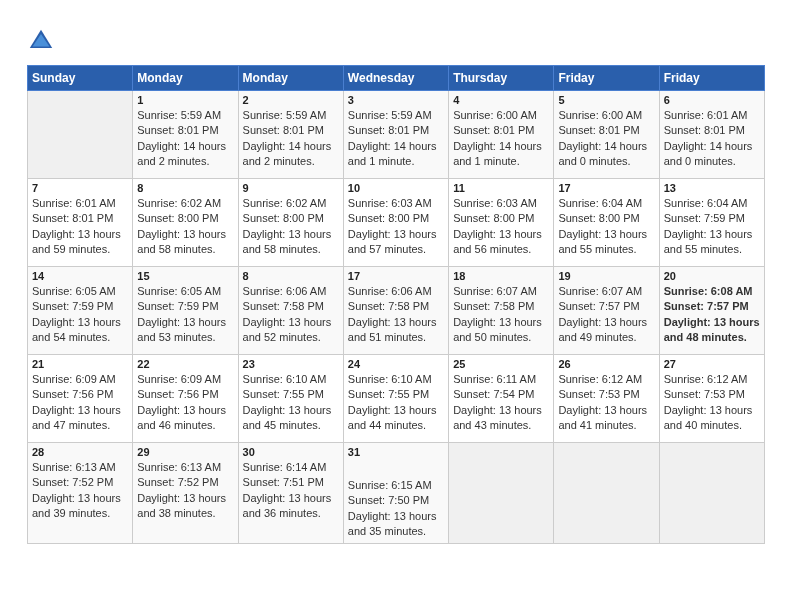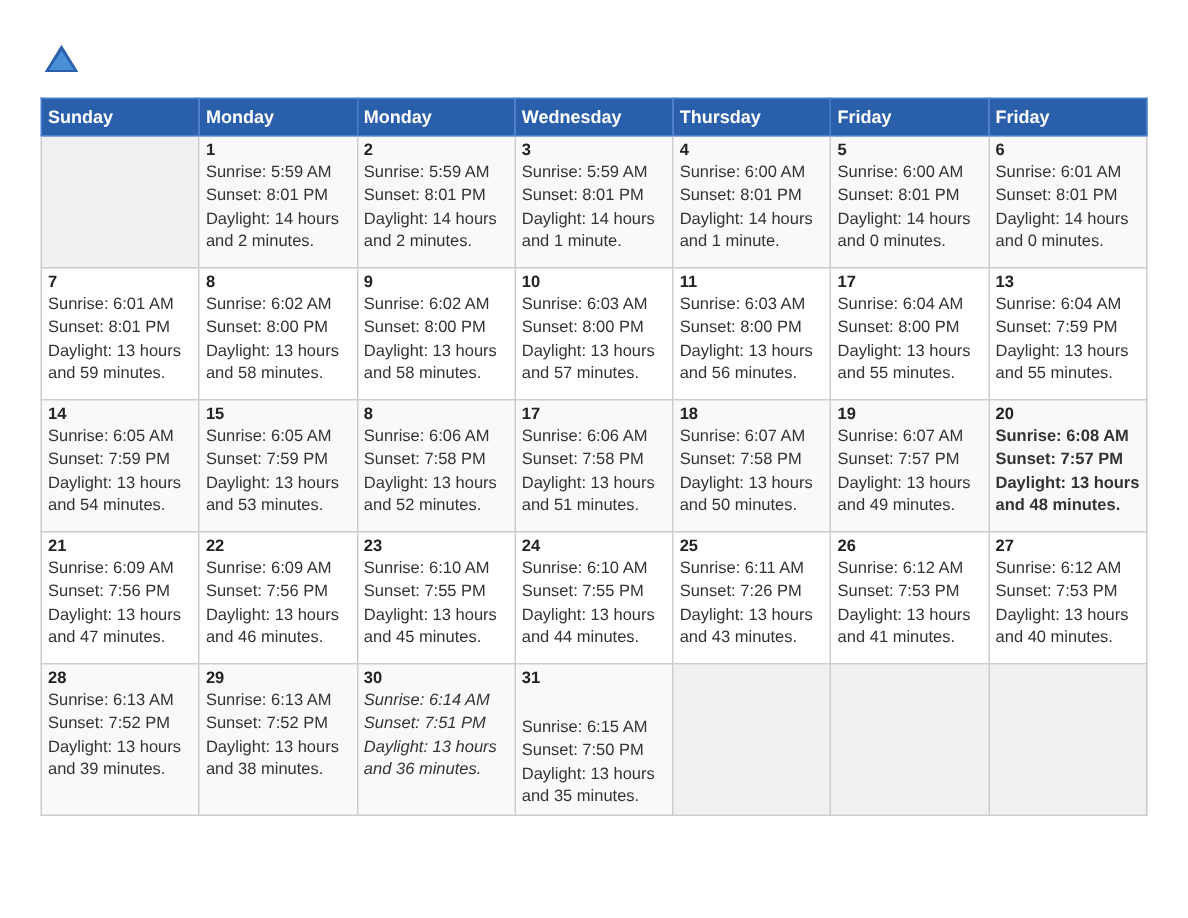--- a/index.html
+++ b/index.html
@@ -303,21 +303,21 @@
           <td>
             <span class="day-number">24</span>
             <div class="day-info" style="white-space: pre-line;">Sunrise: 6:10 AM
 Sunset: 7:55 PM
 Daylight: 13 hours
 and 44 minutes.</div>
           </td>
           <td>
             <span class="day-number">25</span>
             <div class="day-info" style="white-space: pre-line;">Sunrise: 6:11 AM
-Sunset: 7:26 PM
+Sunset: 7:54 PM
 Daylight: 13 hours
 and 43 minutes.</div>
           </td>
           <td>
             <span class="day-number">26</span>
             <div class="day-info" style="white-space: pre-line;">Sunrise: 6:12 AM
 Sunset: 7:53 PM
 Daylight: 13 hours
 and 41 minutes.</div>
           </td>
@@ -339,21 +339,21 @@
           </td>
           <td>
             <span class="day-number">29</span>
             <div class="day-info" style="white-space: pre-line;">Sunrise: 6:13 AM
 Sunset: 7:52 PM
 Daylight: 13 hours
 and 38 minutes.</div>
           </td>
           <td>
             <span class="day-number">30</span>
-            <div class="day-info" style="white-space: pre-line; font-style: italic;">Sunrise: 6:14 AM
+            <div class="day-info" style="white-space: pre-line;">Sunrise: 6:14 AM
 Sunset: 7:51 PM
 Daylight: 13 hours
 and 36 minutes.</div>
           </td>
           <td>
             <span class="day-number">31</span>
             <div class="day-info" style="white-space: pre-line; margin-top: 20px;">Sunrise: 6:15 AM
 Sunset: 7:50 PM
 Daylight: 13 hours
 and 35 minutes.</div>

